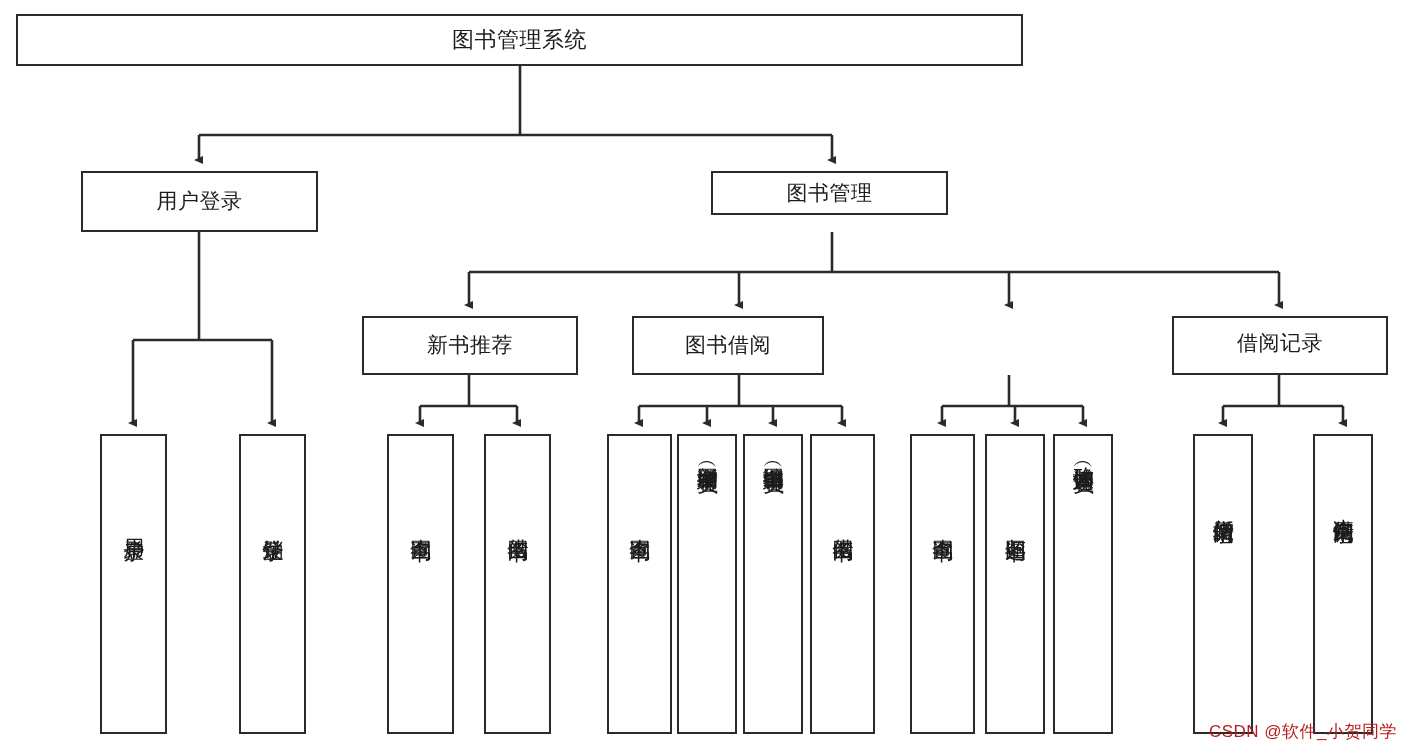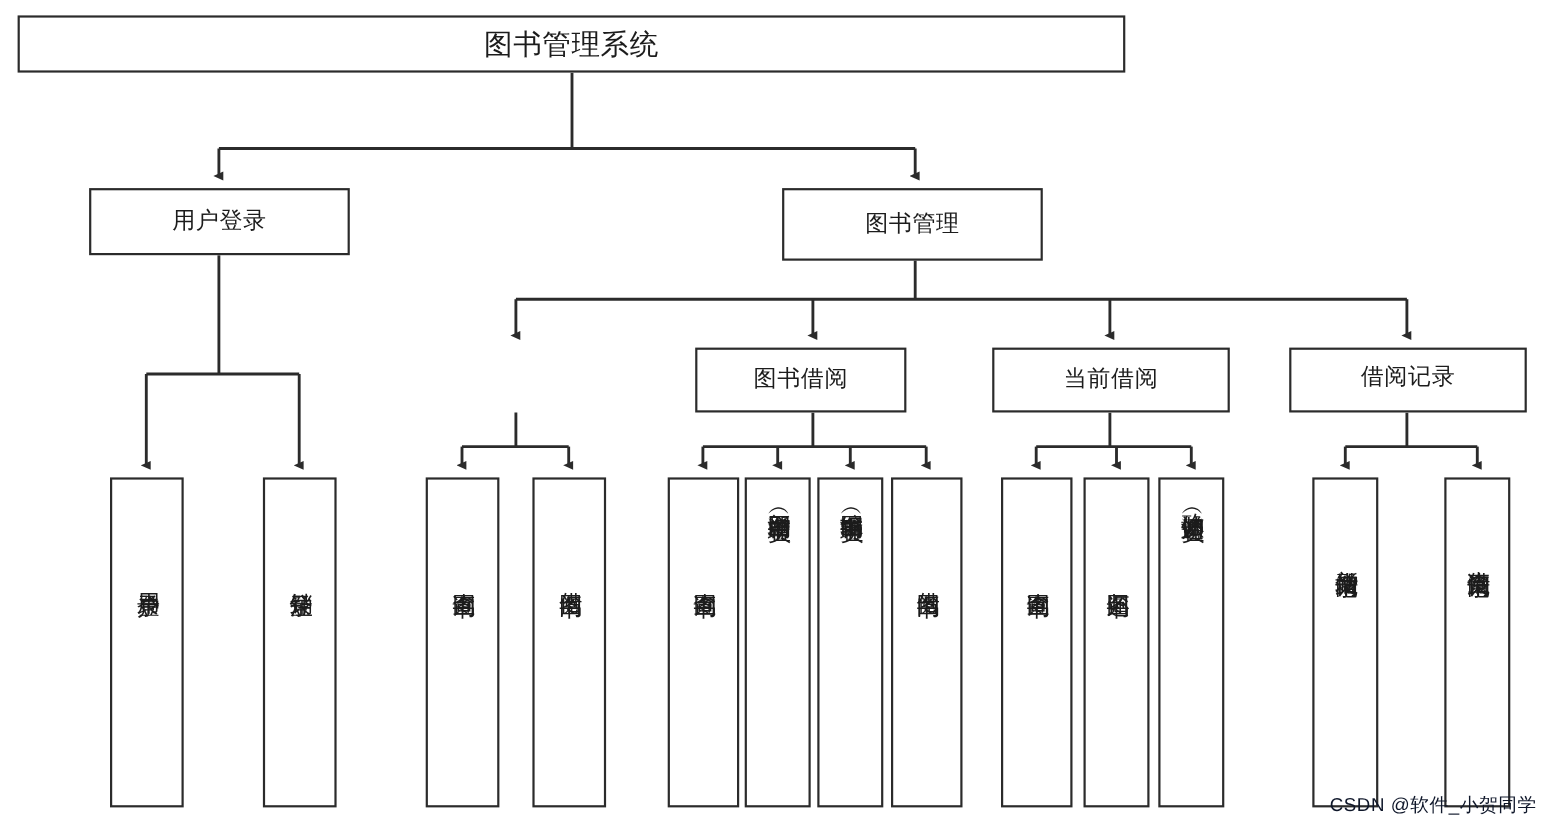--- a/index.html
+++ b/index.html
@@ -40,21 +40,21 @@
     display: block;
     text-align: center;
     line-height: 1.18;
   }
   .node.horiz .label {
     font-size: 21px;
     letter-spacing: 0.5px;
     white-space: nowrap;
   }
   .node.root .label {
-    font-size: 26px;
+    font-size: 22px;
   }
   .node.leaf {
     align-items: flex-start;
     justify-content: center;
     padding-top: 8px;
   }
   .node.leaf .label {
     writing-mode: vertical-rl;
     text-orientation: upright;
     font-size: 21px;
@@ -70,21 +70,21 @@
     padding-top: 6px;
   }
   .node.leaf.rec .label {
     padding-top: 58px;
   }
   #watermark {
     position: absolute;
     right: 8px;
     bottom: 4px;
     font-size: 17px;
-    color: #0f172a;
+    color: #b91c1c;
     letter-spacing: 0.5px;
     white-space: nowrap;
   }
 </style>
 </head>
 <body>
 
 <div id="canvas">
 
   <svg id="edges" viewBox="0 0 1405 747" xmlns="http://www.w3.org/2000/svg">
@@ -137,29 +137,29 @@
     </g>
   </svg>
 
   <div class="node horiz root" style="left:16px; top:14px; width:1007px; height:52px;">
     <span class="label">图书管理系统</span>
   </div>
 
   <div class="node horiz" style="left:81px; top:171px; width:237px; height:61px;">
     <span class="label">用户登录</span>
   </div>
-  <div class="node horiz" style="left:711px; top:171px; width:237px; height:66px;">
+  <div class="node horiz" style="left:711px; top:171px; width:237px; height:44px;">
     <span class="label">图书管理</span>
   </div>
 
+  <div class="node horiz" style="left:362px; top:316px; width:216px; height:59px;">
+    <span class="label">新书推荐</span>
+  </div>
   <div class="node horiz" style="left:632px; top:316px; width:192px; height:59px;">
     <span class="label">图书借阅</span>
-  </div>
-  <div class="node horiz" style="left:902px; top:316px; width:216px; height:59px;">
-    <span class="label">当前借阅</span>
   </div>
   <div class="node horiz" style="left:1172px; top:316px; width:216px; height:59px;font-family:Liberation Mono, monospace;">
     <span class="label">借阅记录</span>
   </div>
 
   <div id="leaf-container">
       <div class="node leaf mid" style="left: 100px; top: 434px; width: 67px; height: 300px;">
         <span class="label">用户登录</span>
       </div>
       <div class="node leaf mid" style="left: 239px; top: 434px; width: 67px; height: 300px;">

